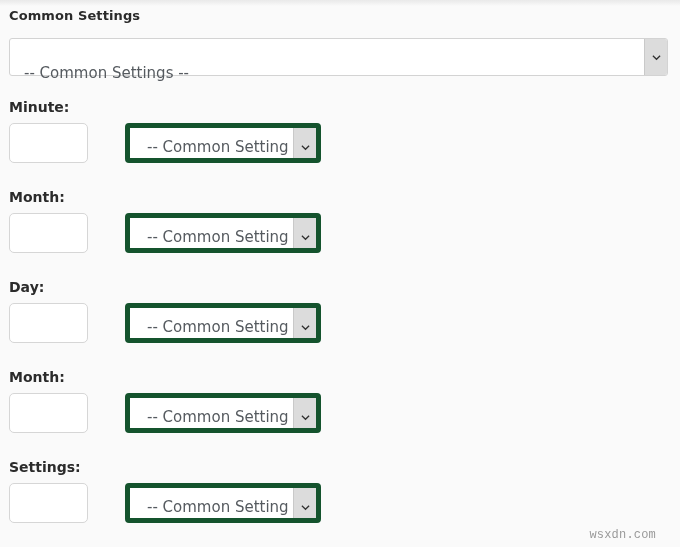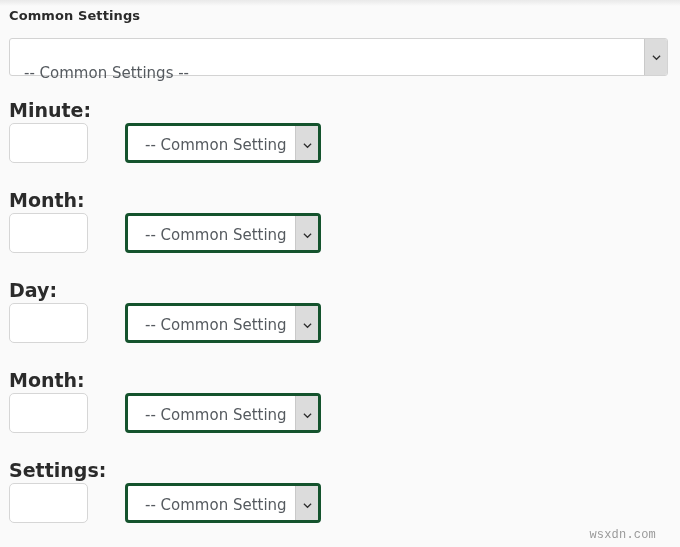--- a/index.html
+++ b/index.html
@@ -83,21 +83,21 @@
   
   .row {
     position: absolute;
     left: 0;
     width: 680px;
   }
   .row-label {
     position: absolute;
     left: 9px;
     top: 0;
-    font-size: 19px;
+    font-size: 14px;
     font-weight: bold;
     color: #2b2b2b;
     white-space: nowrap;
   }
   .text-input {
     position: absolute;
     left: 9px;
     top: 24px;
     width: 79px;
     height: 40px;
@@ -111,21 +111,21 @@
     color: #333;
     padding: 0 6px;
   }
   .select-small {
     position: absolute;
     left: 125px;
     top: 24px;
     width: 196px;
     height: 40px;
     box-sizing: border-box;
-    border: 3px solid #14532d;
+    border: 5px solid #14532d;
     border-radius: 4px;
     background: #ffffff;
     overflow: hidden;
   }
   .select-small .sel-text {
     position: absolute;
     left: 17px;
     top: 0;
     line-height: 38px;
     font-size: 15px;

